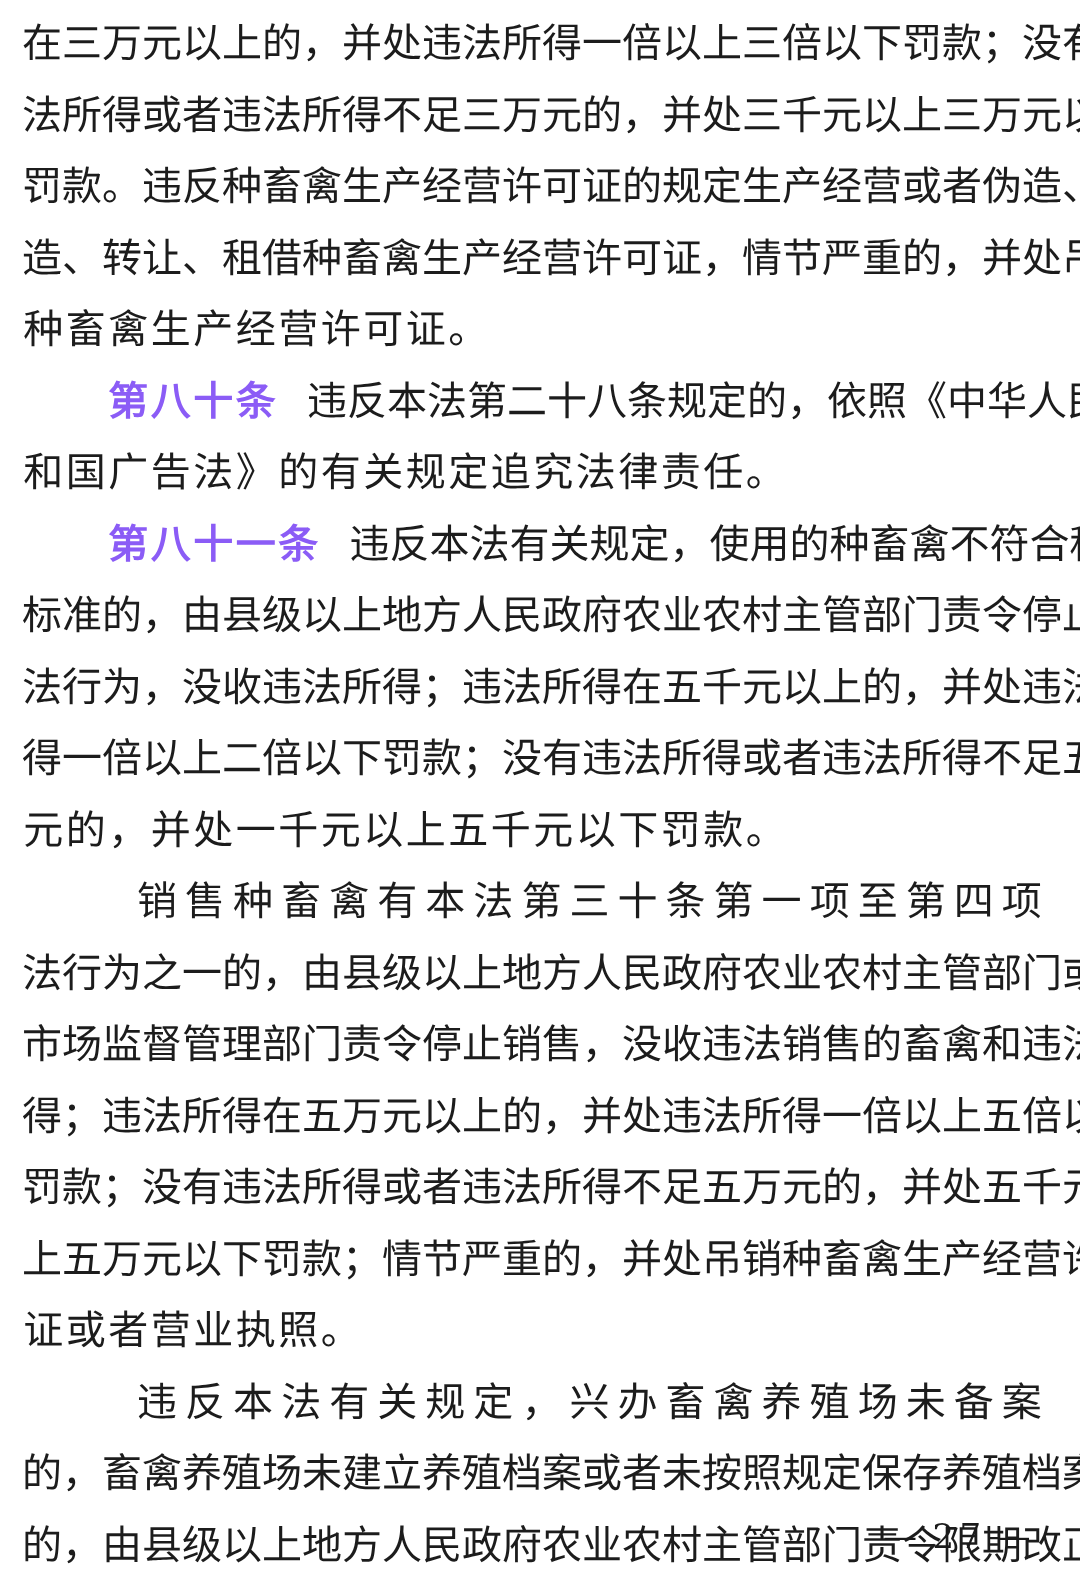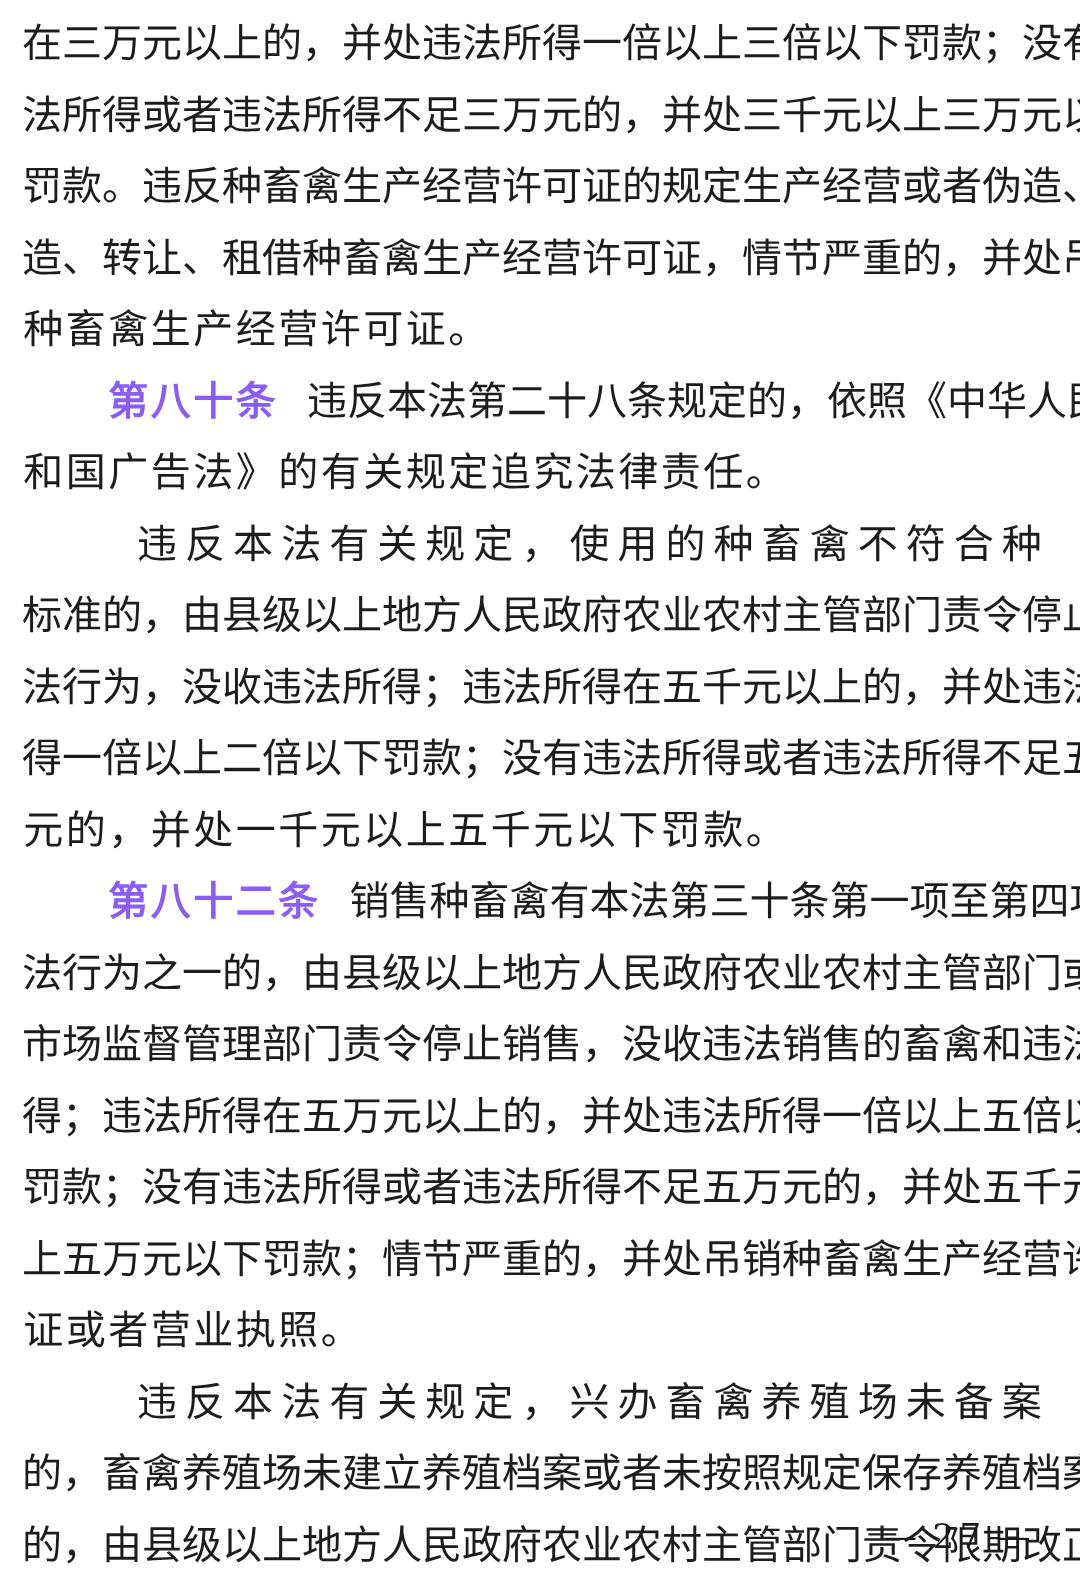--- a/index.html
+++ b/index.html
@@ -300,20 +300,21 @@
           <span>究</span>
           <span>法</span>
           <span>律</span>
           <span>责</span>
           <span>任</span>
           <span>。</span>
         </span>
       </div>
       <div class="doc-line">
         <span class="indent-2"></span>
+        <span class="run-head"><span>第</span><span>八</span><span>十</span><span>一</span><span>条</span></span>
         <span class="head-gap"></span>
         <span class="run-body fill">
           <span>违</span>
           <span>反</span>
           <span>本</span>
           <span>法</span>
           <span>有</span>
           <span>关</span>
           <span>规</span>
           <span>定</span>
@@ -440,21 +441,20 @@
           <span>元</span>
           <span>以</span>
           <span>下</span>
           <span>罚</span>
           <span>款</span>
           <span>。</span>
         </span>
       </div>
       <div class="doc-line">
         <span class="indent-2"></span>
-        <span class="run-head"><span>第</span><span>八</span><span>十</span><span>二</span><span>条</span></span>
         <span class="head-gap"></span>
         <span class="run-body fill">
           <span>销</span>
           <span>售</span>
           <span>种</span>
           <span>畜</span>
           <span>禽</span>
           <span>有</span>
           <span>本</span>
           <span>法</span>

